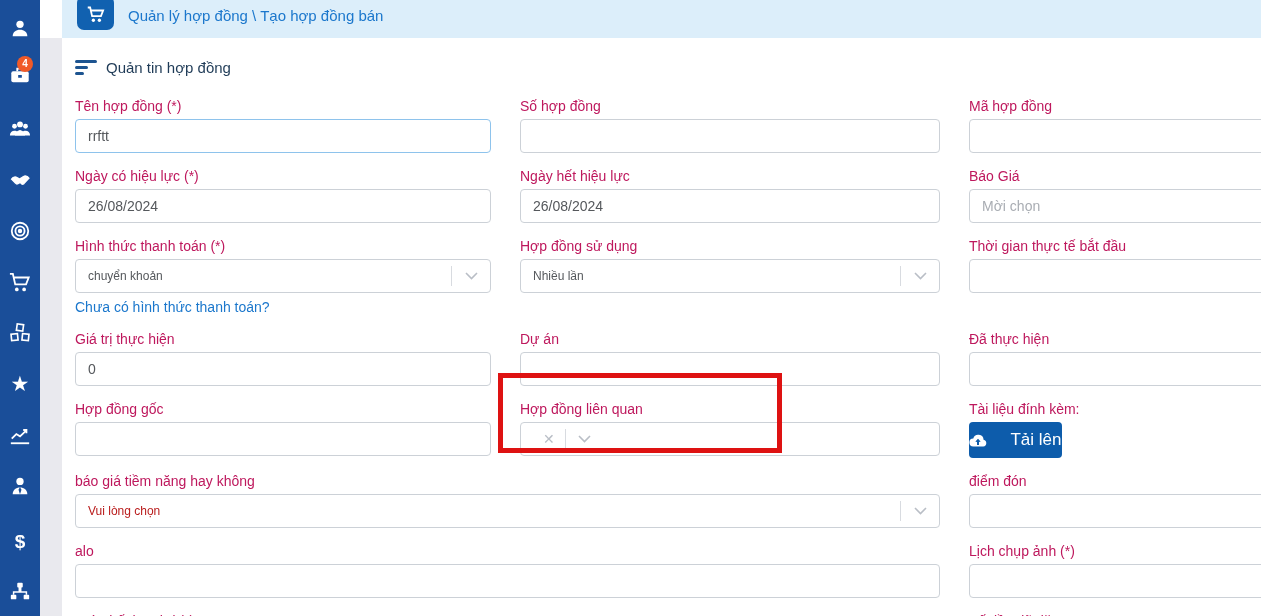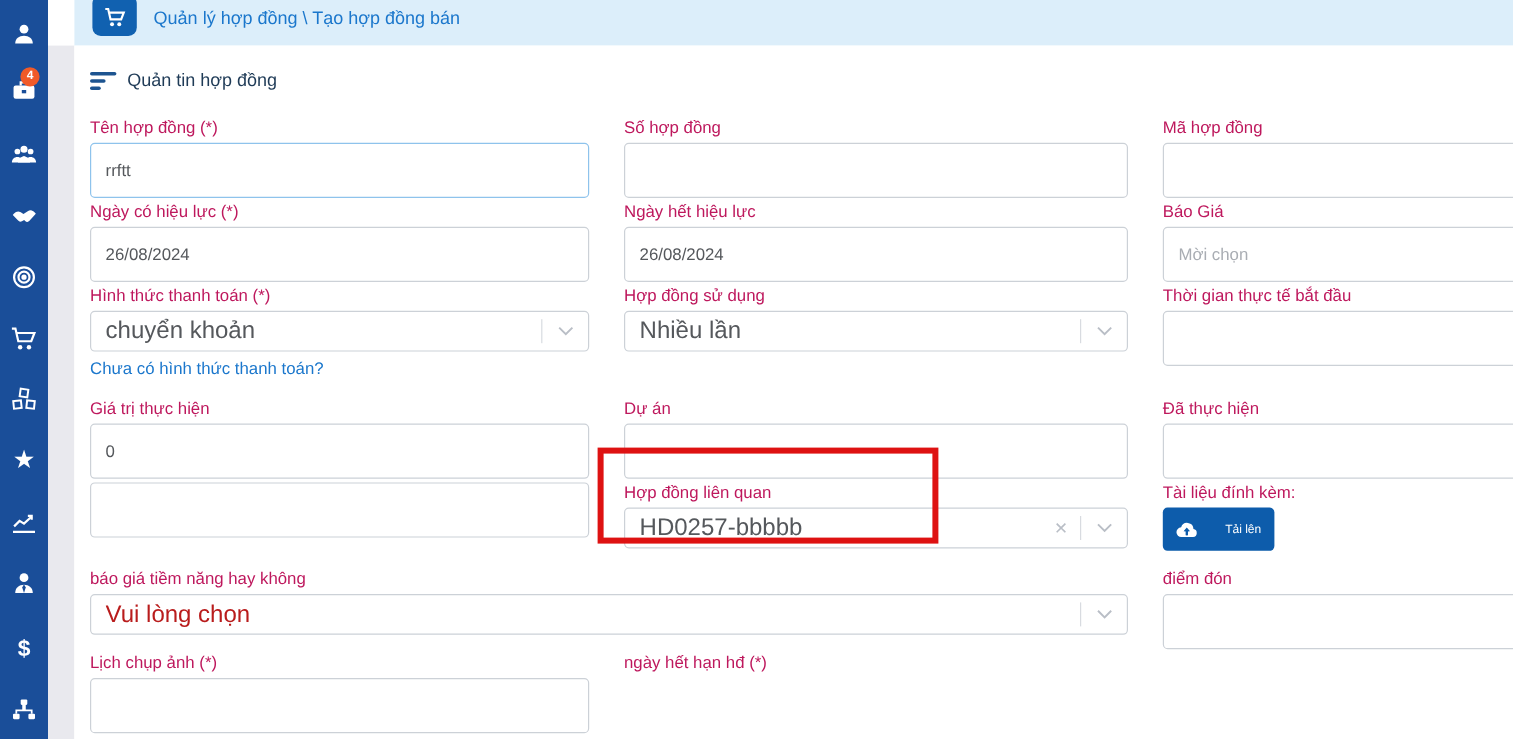--- a/index.html
+++ b/index.html
@@ -27,36 +27,36 @@
   .section-head .txt { font-size:15px; color:#1f3b57; }
   .bars { width:22px; height:16px; position:relative; }
   .bars i { position:absolute; left:0; height:3.2px; background:#1d5490; border-radius:2px; display:block; }
   .bars i:nth-child(1){ top:0; width:22px; }
   .bars i:nth-child(2){ top:6px; width:13px; }
   .bars i:nth-child(3){ top:12px; width:9px; }
 
   .grid { margin-top:22px; display:grid; grid-template-columns:416px 420px 420px; column-gap:29px; row-gap:15px; }
   .field label { display:block; font-size:14px; color:#be185d; margin-bottom:5px; white-space:nowrap; }
   .ctrl { position:relative; height:34px; }
-  .ctrl input { width:100%; height:46px; border:1px solid #ccd1d7; border-radius:4px; padding:0 12px; font-size:14px; color:#55585c; font-family:"Liberation Sans",sans-serif; background:#fff; outline:none; }
+  .ctrl input { width:100%; height:34px; border:1px solid #ccd1d7; border-radius:4px; padding:0 12px; font-size:14px; color:#55585c; font-family:"Liberation Sans",sans-serif; background:#fff; outline:none; }
   .ctrl input::placeholder { color:#a9adb3; }
   .ctrl.focused input { border:1.5px solid #8ec3ec; }
   .span2 { grid-column:span 2; }
 
   .select { height:34px; border:1px solid #ccd1d7; border-radius:4px; background:#fff; display:flex; align-items:center; padding-left:12px; cursor:pointer; }
-  .sel-text { flex:1; font-size:20px; color:#55585c; white-space:nowrap; overflow:hidden; }
+  .sel-text { flex:1; font-size:12px; color:#55585c; white-space:nowrap; overflow:hidden; }
   .sel-text.ph { color:#b91c1c; }
   .sel-icons { display:flex; align-items:center; height:100%; }
   .sel-clear { color:#b9bec6; font-size:14px; padding:0 10px; cursor:pointer; }
   .sel-div { width:1px; height:20px; background:#d8dbe0; }
   .sel-caret { width:38px; display:flex; justify-content:center; align-items:center; }
 
   .plink { display:inline-block; margin-top:6px; font-size:14px; color:#1b77cc; cursor:pointer; }
 
-  .upload-btn { margin-top:0; width:93px; height:36px; background:#0d5cab; border:none; border-radius:4px; color:#fff; font-size:10px; font-family:"Liberation Sans",sans-serif; display:flex; align-items:center; justify-content:center; gap:23px; cursor:pointer; }
+  .upload-btn { margin-top:0; width:93px; height:36px; background:#0d5cab; border:none; border-radius:4px; color:#fff; font-size:17px; font-family:"Liberation Sans",sans-serif; display:flex; align-items:center; justify-content:center; gap:23px; cursor:pointer; }
 
   .annotation { position:absolute; left:498px; top:373px; width:284px; height:80px; border:5px solid #de1212; z-index:20; pointer-events:none; }
 </style>
 </head>
 <body>
 
 <nav class="sidebar">
   <div class="side-icon" style="top:16px">
     <svg width="22" height="22" viewBox="0 0 24 24" fill="#fff">
         <circle cx="12" cy="8" r="4"></circle>
@@ -231,26 +231,26 @@
     <div class="field">
       <label>Dự án</label>
       <div class="ctrl"><input readonly="" style=""></div>
     </div>
     <div class="field">
       <label>Đã thực hiện</label>
       <div class="ctrl"><input readonly="" style=""></div>
     </div>
 
     <div class="field">
+      <label>Hợp đồng gốc</label>
       <div class="ctrl"><input readonly="" style=""></div>
     </div>
     <div class="field">
       <label>Hợp đồng liên quan</label>
       <div class="select">
-        <span class="sel-text">HD0257-bbbbb</span>
         <span class="sel-icons">
           <span class="sel-clear">✕</span>
           <span class="sel-div"></span>
           <span class="sel-caret">
               <svg width="13" height="8" viewBox="0 0 13 8" fill="none" stroke="#b9bec6" stroke-width="1.6">
                 <path d="M1 1l5.5 5.5L12 1"></path>
               </svg>
             </span>
         </span>
       </div>
@@ -279,20 +279,24 @@
               </svg>
             </span>
         </span>
       </div>
     </div>
     <div class="field">
       <label>điểm đón</label>
       <div class="ctrl"><input readonly="" style=""></div>
     </div>
 
+    <div class="field span2">
+      <label>alo</label>
+      <div class="ctrl"><input readonly="" style=""></div>
+    </div>
     <div class="field">
       <label>Lịch chụp ảnh (*)</label>
       <div class="ctrl"><input readonly="" style=""></div>
     </div>
 
     <div class="field span2">
       <label>ngày hết hạn hđ (*)</label>
 
     </div>
     <div class="field">

